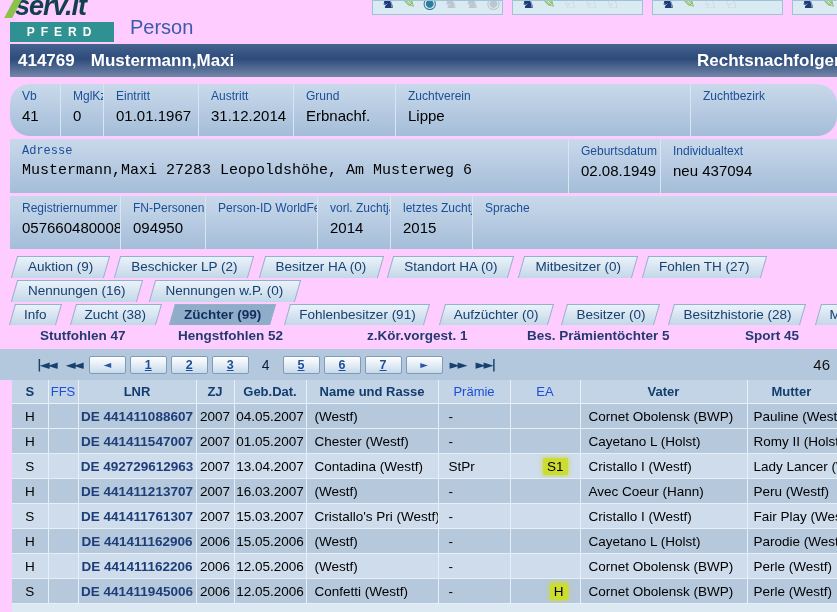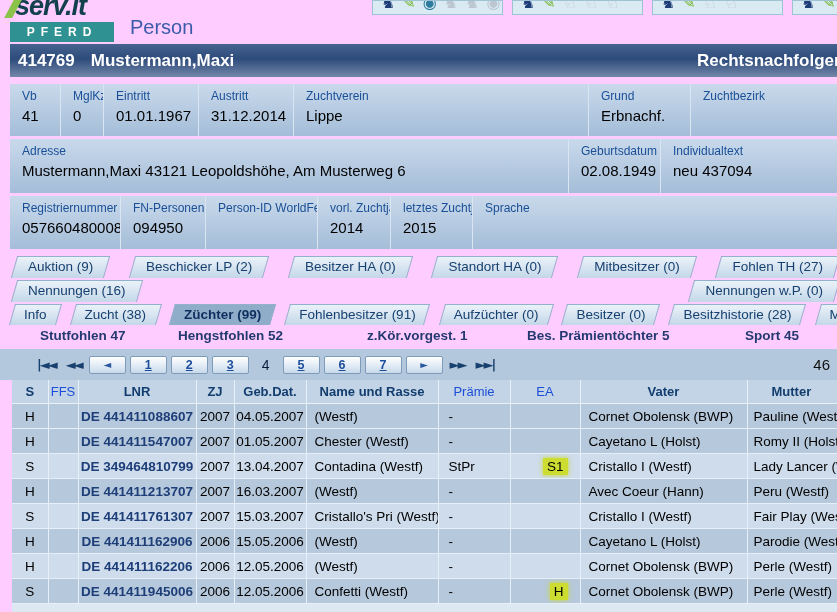--- a/index.html
+++ b/index.html
@@ -27,29 +27,29 @@
   
   .title-bar{margin-left:10px;height:33px;position:relative;margin-bottom:7px;
     background:linear-gradient(180deg,#46638f 0%,#2d4b7b 45%,#7387a9 100%);
     color:#fff;font-weight:bold;font-size:17px;line-height:33px;
     padding-left:8px;white-space:nowrap;box-sizing:border-box;}
   .rec-name{margin-left:16px;}
   .rec-right{position:absolute;left:687px;top:0;white-space:nowrap;}
   
   .panel{margin-left:10px;margin-bottom:3px;display:flex;
     background:linear-gradient(180deg,#c9d9eb 0%,#a4bdd8 100%);box-sizing:border-box;}
-  #panels .panel:nth-child(1){height:52px;}
+  #panels .panel:nth-child(1){height:52px;border-radius:20px;}
   #panels .panel:nth-child(2){height:54px;}
   #panels .panel:nth-child(3){height:53px;margin-bottom:7px;}
   .cell{padding:5px 0 0 12px;box-sizing:border-box;overflow:hidden;}
   .cell+.cell{border-left:1px solid #d9e5f1;}
   .flabel{font-size:12px;color:#1a4f96;white-space:nowrap;}
   .fvalue{font-size:15px;color:#000;margin-top:4px;white-space:nowrap;}
   
-  .tabrow{display:flex;justify-content:space-between;}
+  .tabrow{display:flex;}
   .tabrow-1{margin-left:14px;gap:10px;margin-bottom:2px;}
   .tabrow-2{margin-left:14px;gap:12px;margin-bottom:2px;}
   .tabrow-main{margin-left:12px;gap:14px;}
   .tab{position:relative;height:22px;line-height:22px;padding:0 14px;
     font-size:13.5px;color:#16406f;cursor:pointer;white-space:nowrap;}
   .tab::before{content:"";position:absolute;inset:0;transform:skewX(-16deg);
     background:linear-gradient(180deg,#eaf2f9,#c4d7e8);
     border:1px solid #93b1ca;border-bottom:none;box-sizing:border-box;}
   .tabrow-main .tab{height:21px;line-height:21px;padding:0 12px;}
   .tab.active::before{background:var(--active-tab,#8fadc9);}
@@ -149,37 +149,37 @@
         <div class="fvalue">0</div>
       </div>
       <div class="cell" style="width: 95px;">
         <div class="flabel">Eintritt</div>
         <div class="fvalue">01.01.1967</div>
       </div>
       <div class="cell" style="width: 95px;">
         <div class="flabel">Austritt</div>
         <div class="fvalue">31.12.2014</div>
       </div>
+      <div class="cell" style="width: 102px;">
+        <div class="flabel">Grund</div>
+        <div class="fvalue">Erbnachf.</div>
+      </div>
       <div class="cell" style="width: 295px;">
         <div class="flabel">Zuchtverein</div>
         <div class="fvalue">Lippe</div>
       </div>
-      <div class="cell" style="width: 102px;">
-        <div class="flabel">Grund</div>
-        <div class="fvalue">Erbnachf.</div>
-      </div>
       <div class="cell" style="flex: 1 1 0%;">
         <div class="flabel">Zuchtbezirk</div>
         <div class="fvalue"></div>
       </div>
     </div>
     <div class="panel">
-      <div class="cell" style="width: 558px;">
+      <div class="cell" style="width: 558px; font-family: Liberation Mono, monospace;">
         <div class="flabel">Adresse</div>
-        <div class="fvalue">Mustermann,Maxi 43121 Leopoldshöhe, Am Musterweg 6</div>
+        <div class="fvalue">Mustermann,Maxi 27283 Leopoldshöhe, Am Musterweg 6</div>
       </div>
       <div class="cell" style="width: 92px;">
         <div class="flabel">Geburtsdatum</div>
         <div class="fvalue">02.08.1949</div>
       </div>
       <div class="cell" style="flex: 1 1 0%;">
         <div class="flabel">Individualtext</div>
         <div class="fvalue">neu 437094</div>
       </div>
     </div>
@@ -307,21 +307,21 @@
         <td class="col-geb">01.05.2007</td>
         <td class="col-name">Chester (Westf)</td>
         <td class="col-praemie">-</td>
         <td class="col-ea"></td>
         <td class="col-vater">Cayetano L (Holst)</td>
         <td class="col-mutter">Romy II (Holst)</td>
       </tr>
       <tr class="row tr-light">
         <td class="col-s">S</td>
         <td class="col-ffs"></td>
-        <td class="col-lnr"><span class="lnr-link">DE 349464810799</span></td>
+        <td class="col-lnr"><span class="lnr-link">DE 492729612963</span></td>
         <td class="col-zj">2007</td>
         <td class="col-geb">13.04.2007</td>
         <td class="col-name">Contadina (Westf)</td>
         <td class="col-praemie">StPr</td>
         <td class="col-ea"><span class="hl">S1</span></td>
         <td class="col-vater">Cristallo I (Westf)</td>
         <td class="col-mutter">Lady Lancer (Westf)</td>
       </tr>
       <tr class="row tr-dark">
         <td class="col-s">H</td>

